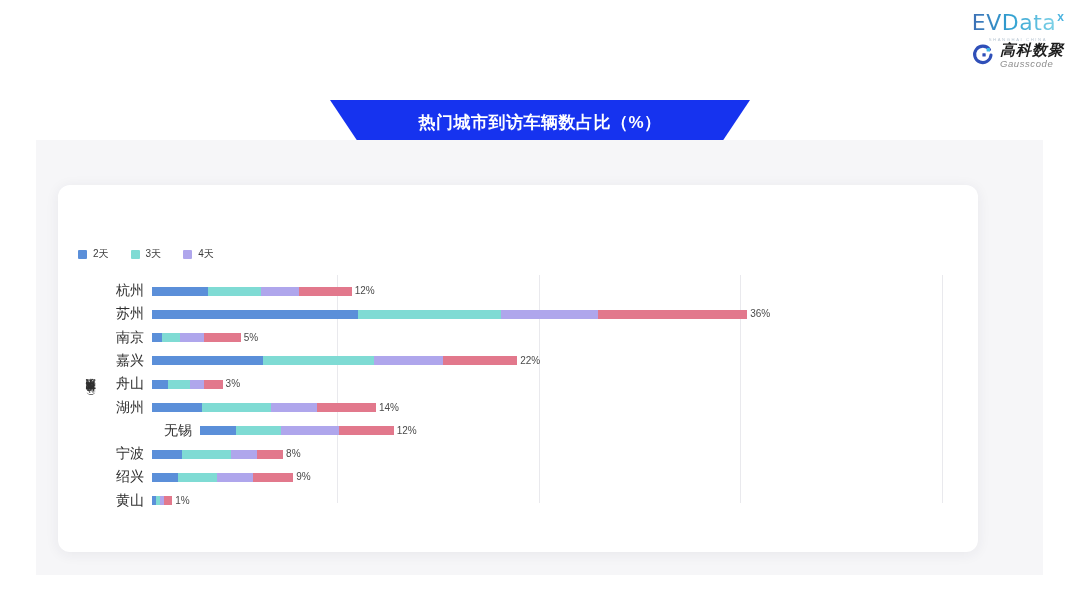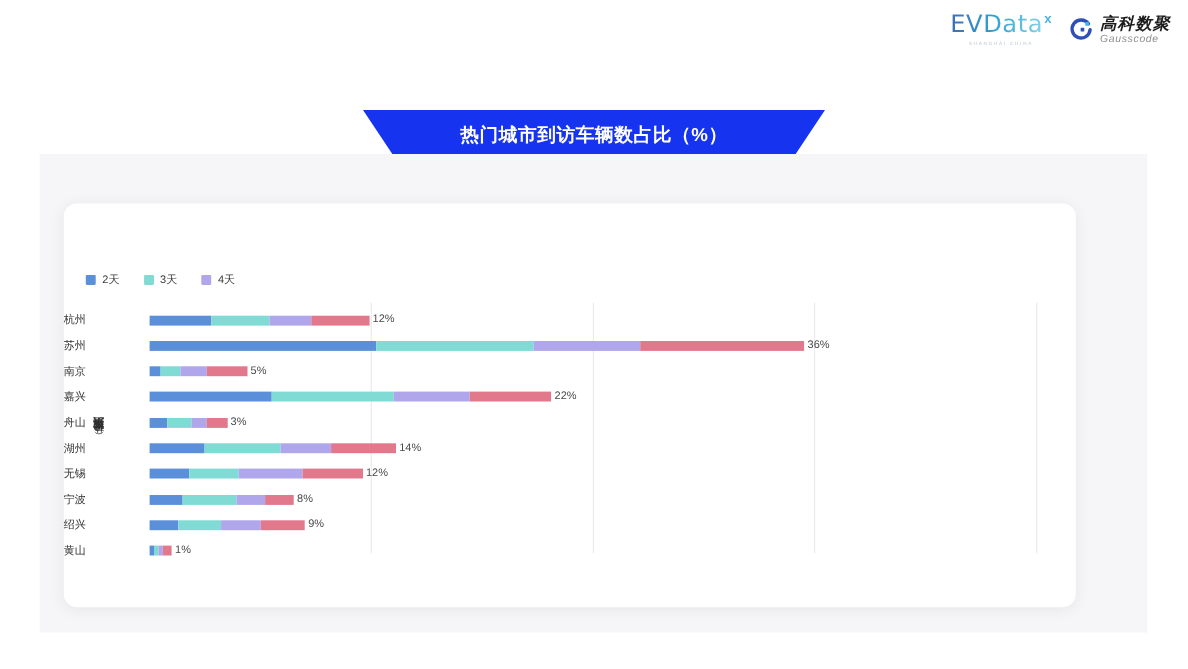--- a/index.html
+++ b/index.html
@@ -5,21 +5,21 @@
   html,body{margin:0;padding:0;}
   body{
     width:1080px;height:608px;
     background:#ffffff;
     font-family:"Liberation Sans","DejaVu Sans",sans-serif;
     overflow:hidden;position:relative;
   }
 
   
   .header{position:absolute;left:0;top:0;width:1080px;height:58px;}
-  .logos{position:absolute;right:16px;top:12px;display:flex;align-items:center;gap:16px;}
+  .logos{position:absolute;right:16px;top:12px;display:flex;align-items:center;flex-direction:column;}
 
   .evdata{position:relative;display:flex;flex-direction:column;align-items:center;}
   .evdata-main{display:flex;align-items:flex-start;}
   .evdata-word{
     font-family:"DejaVu Sans",sans-serif;
     font-size:22px;letter-spacing:0.5px;font-weight:400;
     background:linear-gradient(90deg,#3d6fb5 0%,#2f9fd0 45%,#7fd3e8 100%);
     -webkit-background-clip:text;background-clip:text;color:transparent;
     line-height:1;
   }
@@ -79,22 +79,22 @@
     writing-mode:vertical-rl;transform:rotate(180deg);
     font-size:10px;color:#2f2f2f;white-space:nowrap;letter-spacing:0.5px;
   }
 
   .grid{position:absolute;left:77px;top:-5px;width:807px;height:228px;}
   .gridline{position:absolute;top:0;width:1px;height:228px;background:#e9e9ed;}
 
   .rows{position:absolute;left:0;top:0;width:920px;height:235px;}
   .row{position:absolute;left:0;height:22px;width:920px;display:flex;align-items:center;}
   .cat{
-    width:70px;text-align:left;padding-right:8px;
-    font-size:10px;color:#2f2f2f;flex:none;white-space:nowrap;
+    width:70px;text-align:right;padding-right:8px;
+    font-size:14px;color:#2f2f2f;flex:none;white-space:nowrap;margin-left:16px;
   }
   .bar-area{position:relative;height:22px;flex:1;display:flex;align-items:center;}
   .bar{height:9px;display:flex;align-items:stretch;}
   .seg{height:9px;}
   .val{
     font-size:10px;color:#4a4a4a;margin-left:3px;white-space:nowrap;line-height:1;
   }
 </style>
 </head>
 <body>
@@ -233,21 +233,21 @@
           <div class="bar-area">
             <div class="bar">
               <div class="seg" style="width: 50.4375px; background: rgb(91, 143, 217);"></div>
               <div class="seg" style="width: 68.595px; background: rgb(127, 219, 212);"></div>
               <div class="seg" style="width: 46.4025px; background: rgb(175, 166, 236);"></div>
               <div class="seg" style="width: 58.5075px; background: rgb(226, 120, 140);"></div>
             </div>
             <span class="val">14%</span>
           </div>
         </div>
-        <div class="row" style="top: 139.8px;">
+        <div class="row" style="top: 139.8px; padding-left: 48px;">
           <div class="cat">无锡</div>
           <div class="bar-area">
             <div class="bar">
               <div class="seg" style="width: 36.315px; background: rgb(91, 143, 217);"></div>
               <div class="seg" style="width: 44.385px; background: rgb(127, 219, 212);"></div>
               <div class="seg" style="width: 58.5075px; background: rgb(175, 166, 236);"></div>
               <div class="seg" style="width: 54.4725px; background: rgb(226, 120, 140);"></div>
             </div>
             <span class="val">12%</span>
           </div>

